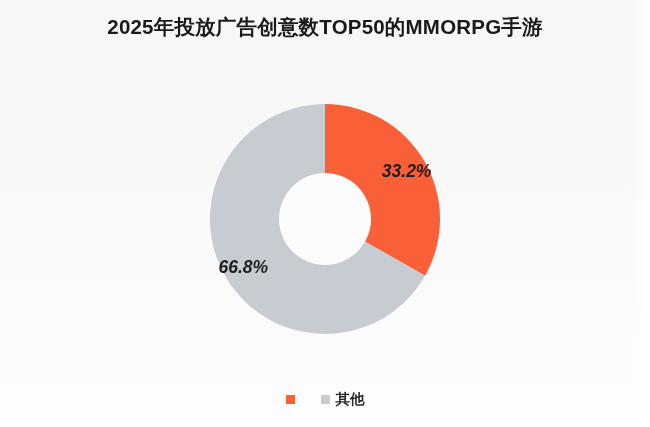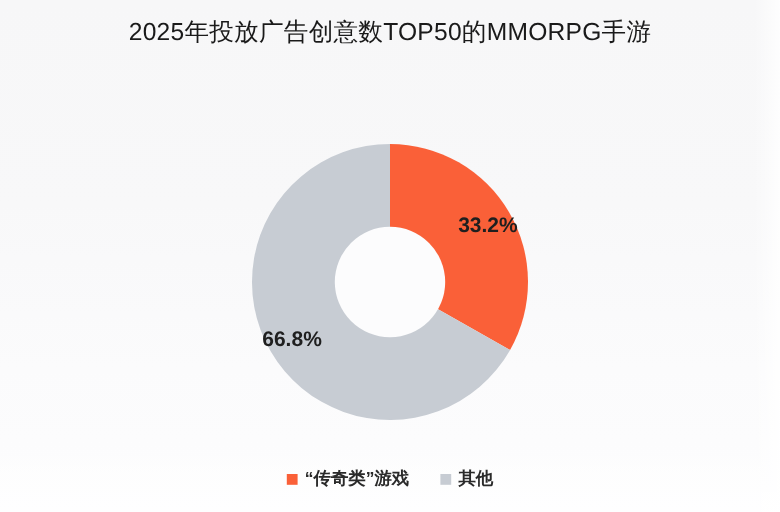--- a/index.html
+++ b/index.html
@@ -45,37 +45,38 @@
   }
 
   
   #chart-title {
     position: absolute;
     top: 12px;
     left: 0;
     width: 650px;
     text-align: center;
     color: #1a1a1a;
-    font-weight: normal;
+    font-weight: bold;
     font-size: 20.5px;
     line-height: 29px;
     letter-spacing: 0.2px;
     white-space: nowrap;
   }
   #chart-title .line {
     display: block;
   }
 
   
   #donut-wrap {
     position: absolute;
     left: 210px;
-    top: 120px;
+    top: 104px;
     width: 230px;
     height: 230px;
+    font-style: italic;
   }
   #donut-svg {
     display: block;
     width: 230px;
     height: 230px;
     overflow: visible;
   }
 
   .slice-label {
     font-size: 17.5px;
@@ -136,21 +137,20 @@
       <g id="label-layer">
           <text x="196.64" y="73.41" text-anchor="middle" class="slice-label" fill="#1F1F1F">33.2%</text>
           <text x="33.36" y="168.59" text-anchor="middle" class="slice-label" fill="#1F1F1F">66.8%</text>
         </g>
     </svg>
   </div>
 
   <div id="legend">
     <div class="legend-item">
       <span class="legend-swatch" style="background: rgb(250, 96, 56);"></span>
-      <span class="legend-label">“传奇类”游戏</span>
     </div>
     <div class="legend-item">
       <span class="legend-swatch" style="background: rgb(199, 204, 211);"></span>
       <span class="legend-label">其他</span>
     </div>
   </div>
 
 </div>
 
 </body></html>

